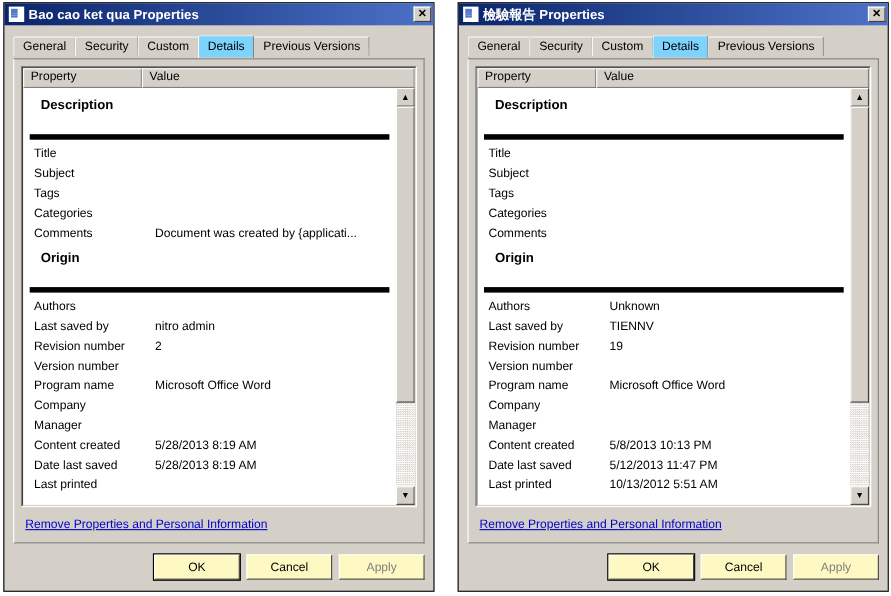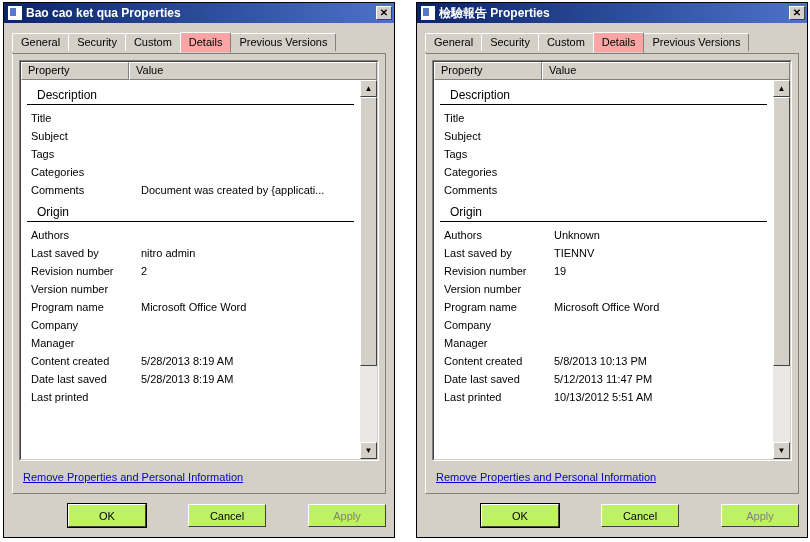--- a/index.html
+++ b/index.html
@@ -80,21 +80,21 @@
     background: #d4d0c8;
     padding: 2px 8px 3px 8px;
     margin-right: -1px;
     border-top-left-radius: 2px;
     border-top-right-radius: 2px;
     cursor: pointer;
     position: relative;
     font-size: 11px;
   }
   .tab.active {
-    background: #fca5a5;
+    background: #7dd3fc;
     border-bottom: 1px solid #d4d0c8;
     margin-bottom: -1px;
     padding-top: 3px;
     padding-bottom: 4px;
     z-index: 2;
     border-top: 1px solid #fff;
     border-left: 1px solid #fff;
   }
   .tab:not(.active){
     border-top: 1px solid #fff;
@@ -150,23 +150,23 @@
   .list-body {
     flex: 1;
     overflow: hidden;
     position: relative;
     padding-right: 17px;
   }
   .rows {
     padding: 2px 0;
   }
   .group-hdr {
-    font-weight: normal;
-    padding: 4px 10px 2px 10px;
-    border-bottom: 1px solid #000000;
+    font-weight: bold;
+    padding: 4px 10px 20px 10px;
+    border-bottom: 5px solid #000000;
     margin: 2px 6px 4px 6px;
     font-size: 12px;
   }
   .row {
     display: flex;
     padding: 1px 0 1px 10px;
     font-size: 11px;
     line-height: 16px;
   }
   .row .p { width: 110px; flex-shrink:0; }
@@ -207,29 +207,28 @@
   }
   .button-row {
     padding: 10px 8px 10px 8px;
     display: flex;
     justify-content: flex-end;
     gap: 6px;
   }
   .btn {
     width: 78px;
     height: 23px;
-    background: #bef264;
+    background: #fef9c3;
     border: 1px solid #404040;
     border-top-color:#fff;
     border-left-color:#fff;
     font-size: 11px;
     font-family: inherit;
     cursor: pointer;
     padding:0;
-    margin-left:36px;
   }
   .btn.default{
     outline:1px solid #000;
   }
   .btn.disabled {
     color: #808080;
     cursor: default;
   }
 </style>
 </head>

